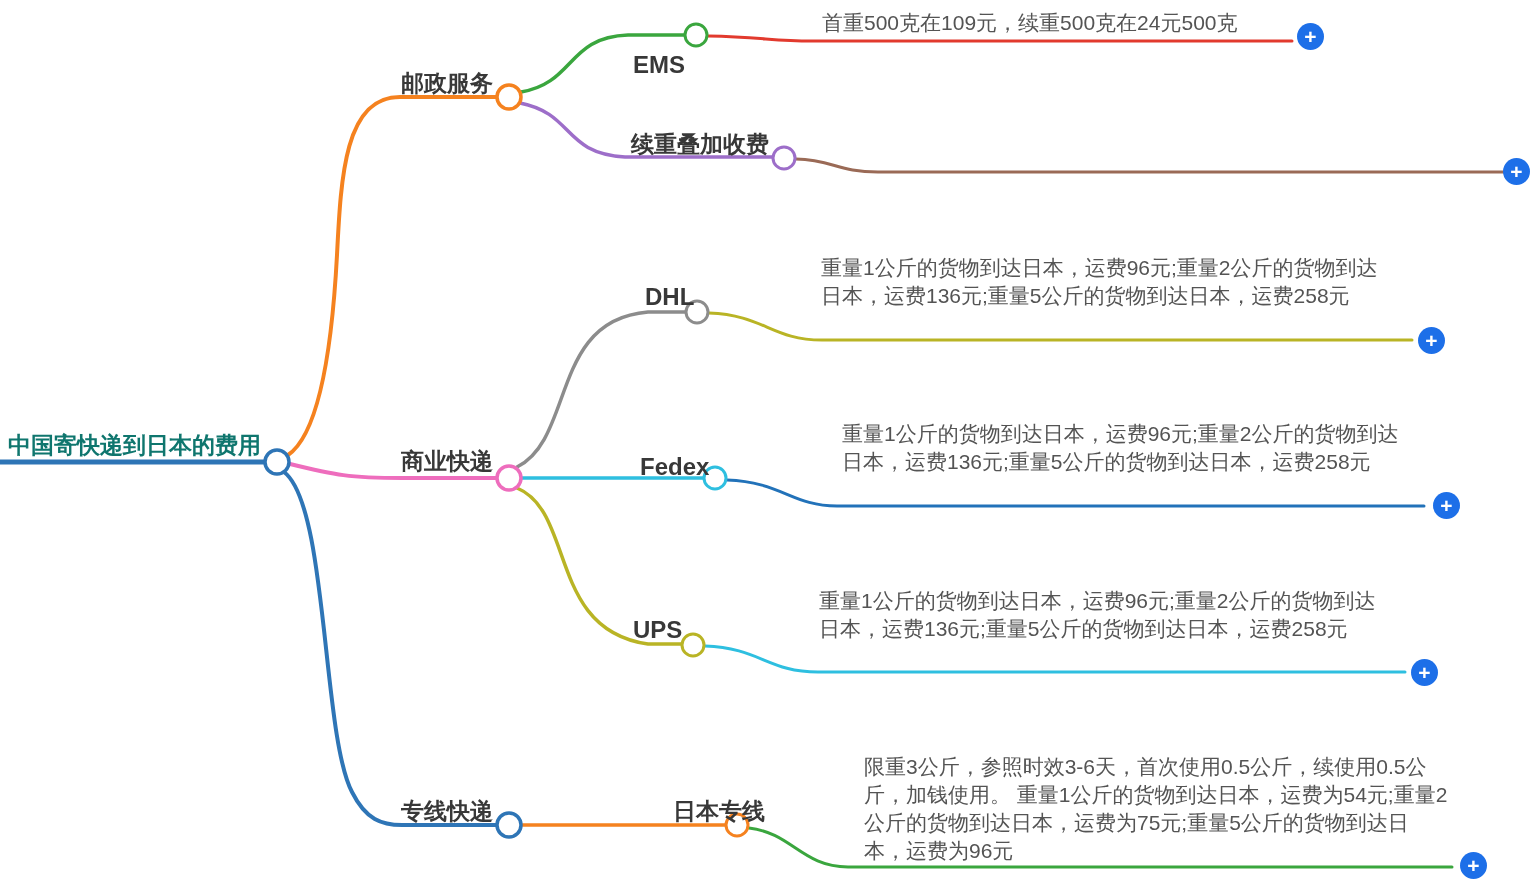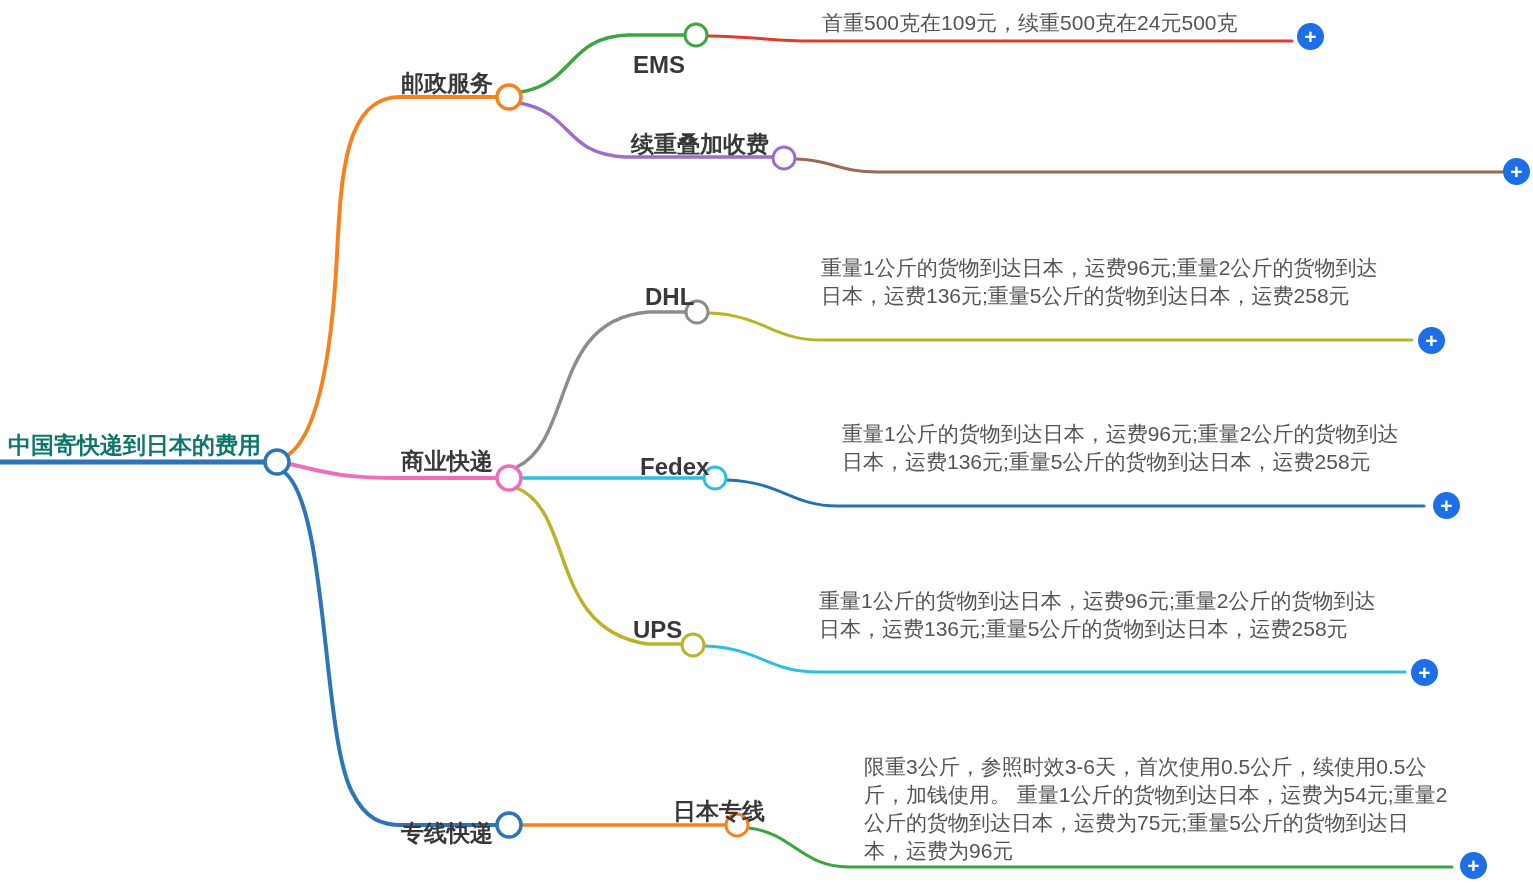--- a/index.html
+++ b/index.html
@@ -90,21 +90,21 @@
     <circle cx="784" cy="158" r="11" fill="#ffffff" stroke="#9d6ec9" stroke-width="3"></circle>
     <circle cx="697" cy="312" r="11" fill="#ffffff" stroke="#8c8c8c" stroke-width="3"></circle>
     <circle cx="715" cy="478" r="11" fill="#ffffff" stroke="#2ebfe0" stroke-width="3"></circle>
     <circle cx="693" cy="645" r="11" fill="#ffffff" stroke="#b9b425" stroke-width="3"></circle>
     <circle cx="737" cy="825" r="11" fill="#ffffff" stroke="#f5821f" stroke-width="3"></circle>
   </svg>
 
   <div class="node-label root-label" style="left:8px;top:432px;">中国寄快递到日本的费用</div>
   <div class="node-label" style="left:401px;top:70px;">邮政服务</div>
   <div class="node-label" style="left:401px;top:448px;text-align:right;">商业快递</div>
-  <div class="node-label" style="left:401px;top:820px;text-align:center;">专线快递</div>
+  <div class="node-label" style="left:401px;top:798px;text-align:center;">专线快递</div>
   <div class="node-label latin" style="left:633px;top:7px;margin-top:45px;">EMS</div>
   <div class="node-label" style="left:631px;top:131px;">续重叠加收费</div>
   <div class="node-label latin" style="left:604px;top:284px;margin-left:41px;">DHL</div>
   <div class="node-label latin" style="left:632px;top:454px;margin-left:8px;">Fedex</div>
   <div class="node-label latin" style="left:633px;top:617px;">UPS</div>
   <div class="node-label" style="left:633px;top:798px;margin-left:40px;">日本专线</div>
 
   <div class="leaf-detail nowrap" style="left:822px;top:9px;">首重500克在109元，续重500克在24元500克</div>
   <div class="leaf-detail" style="left:821px;top:254px;width:575px;">重量1公斤的货物到达日本，运费96元;重量2公斤的货物到达日本，运费136元;重量5公斤的货物到达日本，运费258元</div>
   <div class="leaf-detail" style="left:842px;top:420px;width:575px;">重量1公斤的货物到达日本，运费96元;重量2公斤的货物到达日本，运费136元;重量5公斤的货物到达日本，运费258元</div>

